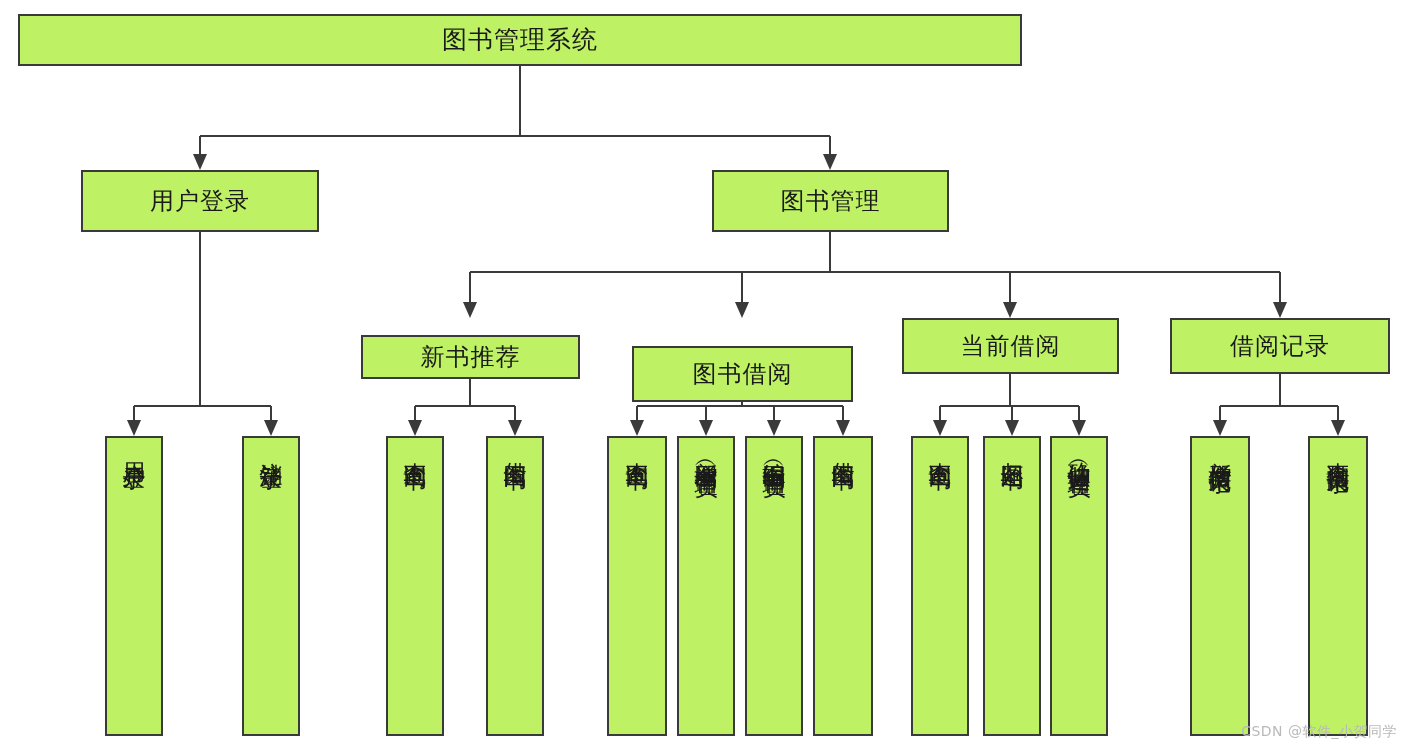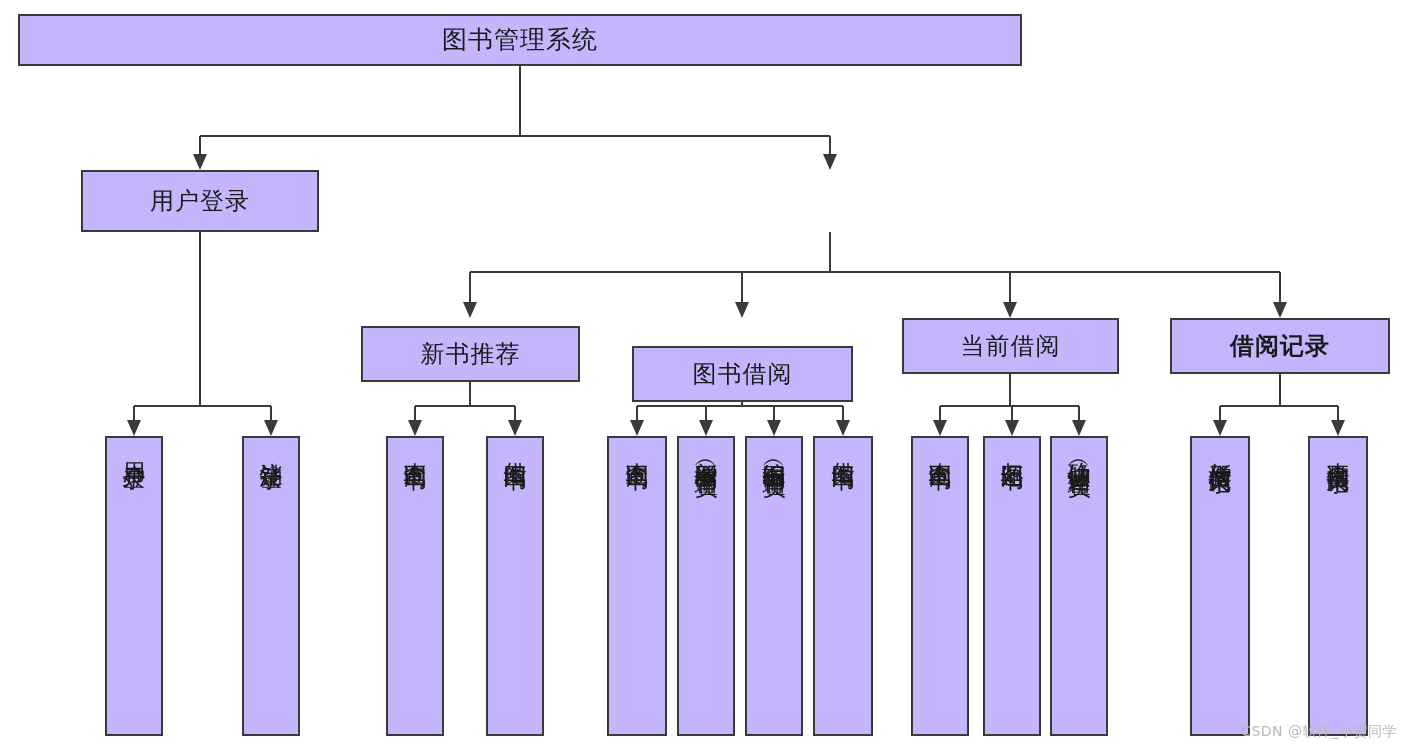--- a/index.html
+++ b/index.html
@@ -21,21 +21,21 @@
     position: absolute;
     left: 0;
     top: 0;
     width: 1405px;
     height: 747px;
     pointer-events: none;
   }
   .node {
     position: absolute;
     box-sizing: border-box;
-    background: #c4b5fd;
+    background: #bef264;
     border: 2px solid #3a3a3a;
     display: flex;
     align-items: center;
     justify-content: center;
     color: #1a1a1a;
   }
   .node.horiz {
     font-size: 24px;
     letter-spacing: 1px;
     line-height: 1.2;
@@ -128,31 +128,34 @@
       <polygon points="1331,420 1345,420 1338,436" fill="#3a3a3a"></polygon>
     </svg>
 
   <div class="node horiz root" id="node-root" style="left: 18px; top: 14px; width: 1004px; height: 52px;">
     <span>图书管理系统</span>
   </div>
 
   <div class="node horiz" id="node-l2-0" style="left: 81px; top: 170px; width: 238px; height: 62px;">
     <span>用户登录</span>
   </div>
+  <div class="node horiz" id="node-l2-1" style="left: 712px; top: 170px; width: 237px; height: 62px;">
+    <span>图书管理</span>
+  </div>
 
-  <div class="node horiz" id="node-l3-0" style="left: 361px; top: 326px; width: 219px; height: 56px;">
+  <div class="node horiz" id="node-l3-0" style="left: 361px; top: 335px; width: 219px; height: 44px;">
     <span>新书推荐</span>
   </div>
   <div class="node horiz" id="node-l3-1" style="left: 632px; top: 318px; width: 221px; height: 56px; margin-top: 28px;">
     <span>图书借阅</span>
   </div>
   <div class="node horiz" id="node-l3-2" style="left: 902px; top: 318px; width: 217px; height: 56px;">
     <span>当前借阅</span>
   </div>
-  <div class="node horiz" id="node-l3-3" style="left: 1170px; top: 318px; width: 220px; height: 56px; font-weight: bold;">
+  <div class="node horiz" id="node-l3-3" style="left: 1170px; top: 318px; width: 220px; height: 56px;">
     <span>借阅记录</span>
   </div>
 
   <div class="node vert" id="node-leaf-0" style="left: 105px; top: 436px; width: 58px; height: 300px;">
     <span class="vlabel">用户登录</span>
   </div>
   <div class="node vert" id="node-leaf-1" style="left: 242px; top: 436px; width: 58px; height: 300px;">
     <span class="vlabel">注销登录</span>
   </div>
   <div class="node vert" id="node-leaf-2" style="left: 386px; top: 436px; width: 58px; height: 300px;">

